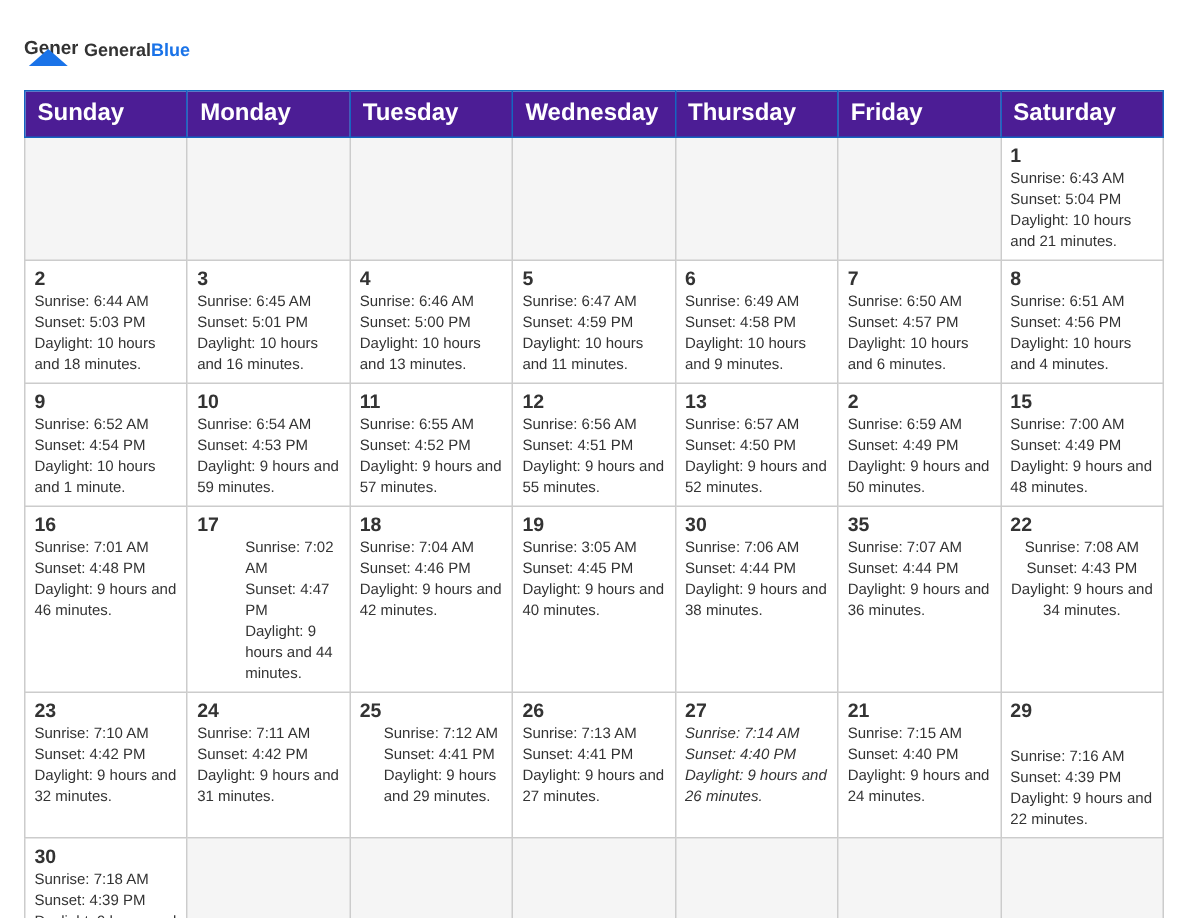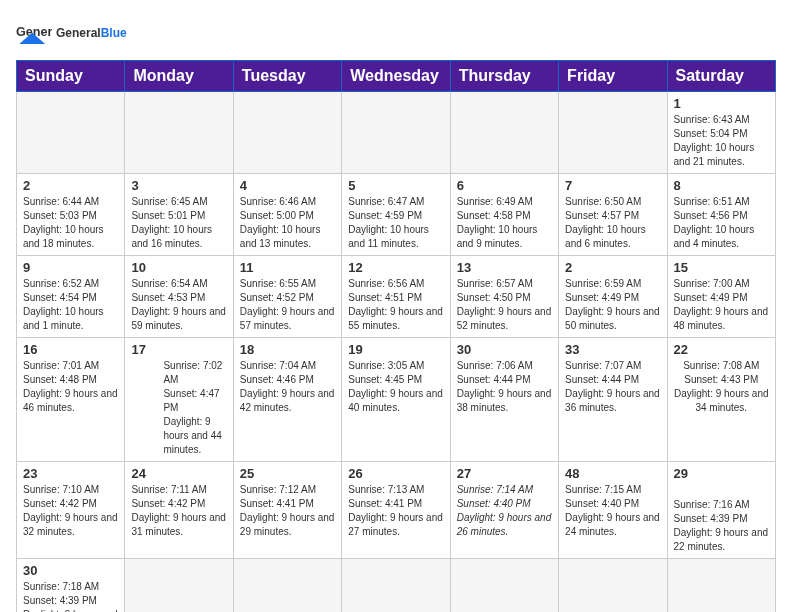--- a/index.html
+++ b/index.html
@@ -237,21 +237,21 @@
 Sunset: 4:45 PM
 Daylight: 9 hours and 40 minutes.</div>
         </td>
         <td>
           <span class="day-number">30</span>
           <div class="day-info" style="white-space: pre-line;">Sunrise: 7:06 AM
 Sunset: 4:44 PM
 Daylight: 9 hours and 38 minutes.</div>
         </td>
         <td>
-          <span class="day-number">33</span>
+          <span class="day-number">35</span>
           <div class="day-info" style="white-space: pre-line;">Sunrise: 7:07 AM
 Sunset: 4:44 PM
 Daylight: 9 hours and 36 minutes.</div>
         </td>
         <td>
           <span class="day-number">22</span>
           <div class="day-info" style="white-space: pre-line; text-align: center;">Sunrise: 7:08 AM
 Sunset: 4:43 PM
 Daylight: 9 hours and 34 minutes.</div>
         </td>
@@ -264,38 +264,38 @@
 Daylight: 9 hours and 32 minutes.</div>
         </td>
         <td>
           <span class="day-number">24</span>
           <div class="day-info" style="white-space: pre-line;">Sunrise: 7:11 AM
 Sunset: 4:42 PM
 Daylight: 9 hours and 31 minutes.</div>
         </td>
         <td>
           <span class="day-number">25</span>
-          <div class="day-info" style="white-space: pre-line;">Sunrise: 7:12 AM
+          <div class="day-info" style="white-space: pre-line; margin-left: 16px;">Sunrise: 7:12 AM
 Sunset: 4:41 PM
 Daylight: 9 hours and 29 minutes.</div>
         </td>
         <td>
           <span class="day-number">26</span>
           <div class="day-info" style="white-space: pre-line;">Sunrise: 7:13 AM
 Sunset: 4:41 PM
 Daylight: 9 hours and 27 minutes.</div>
         </td>
         <td>
           <span class="day-number">27</span>
           <div class="day-info" style="white-space: pre-line; font-style: italic;">Sunrise: 7:14 AM
 Sunset: 4:40 PM
 Daylight: 9 hours and 26 minutes.</div>
         </td>
         <td>
-          <span class="day-number">48</span>
+          <span class="day-number">21</span>
           <div class="day-info" style="white-space: pre-line;">Sunrise: 7:15 AM
 Sunset: 4:40 PM
 Daylight: 9 hours and 24 minutes.</div>
         </td>
         <td>
           <span class="day-number">29</span>
           <div class="day-info" style="white-space: pre-line; margin-top: 17px;">Sunrise: 7:16 AM
 Sunset: 4:39 PM
 Daylight: 9 hours and 22 minutes.</div>
         </td>

